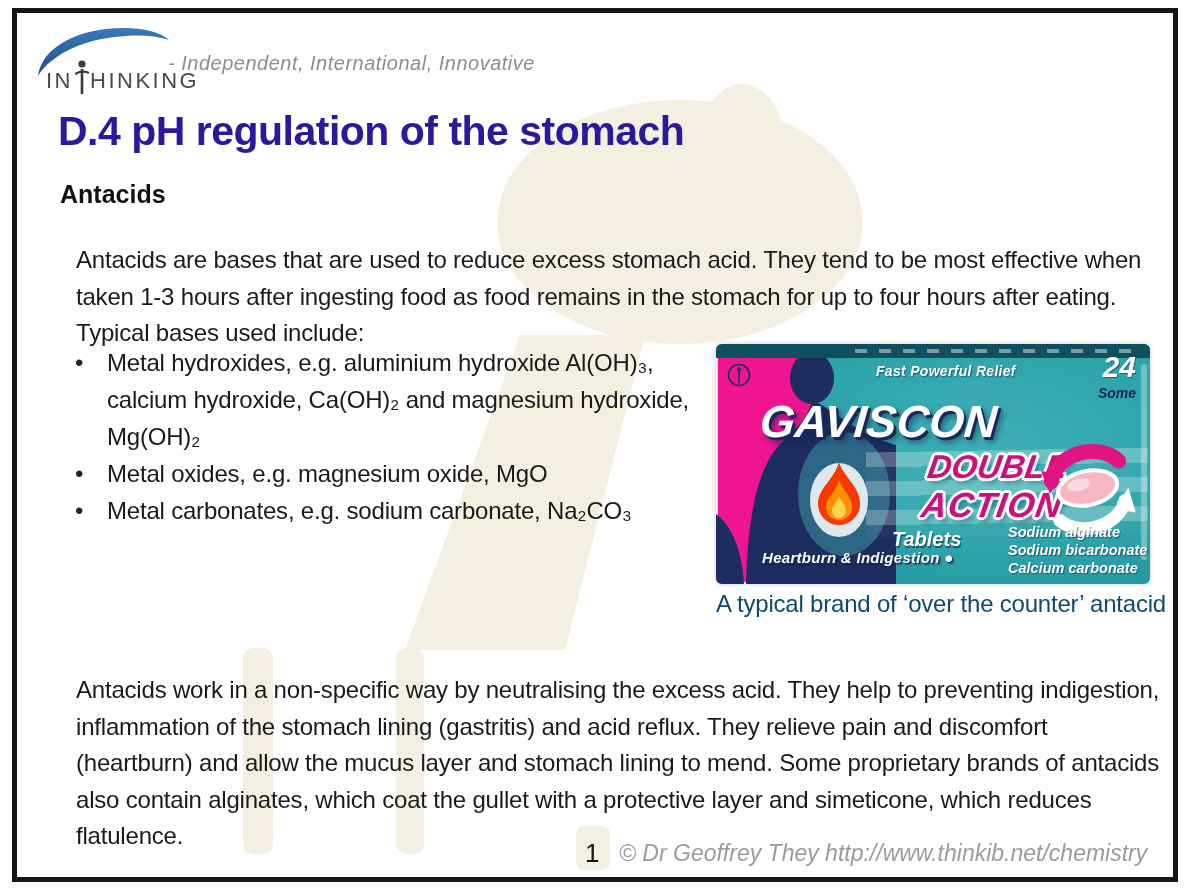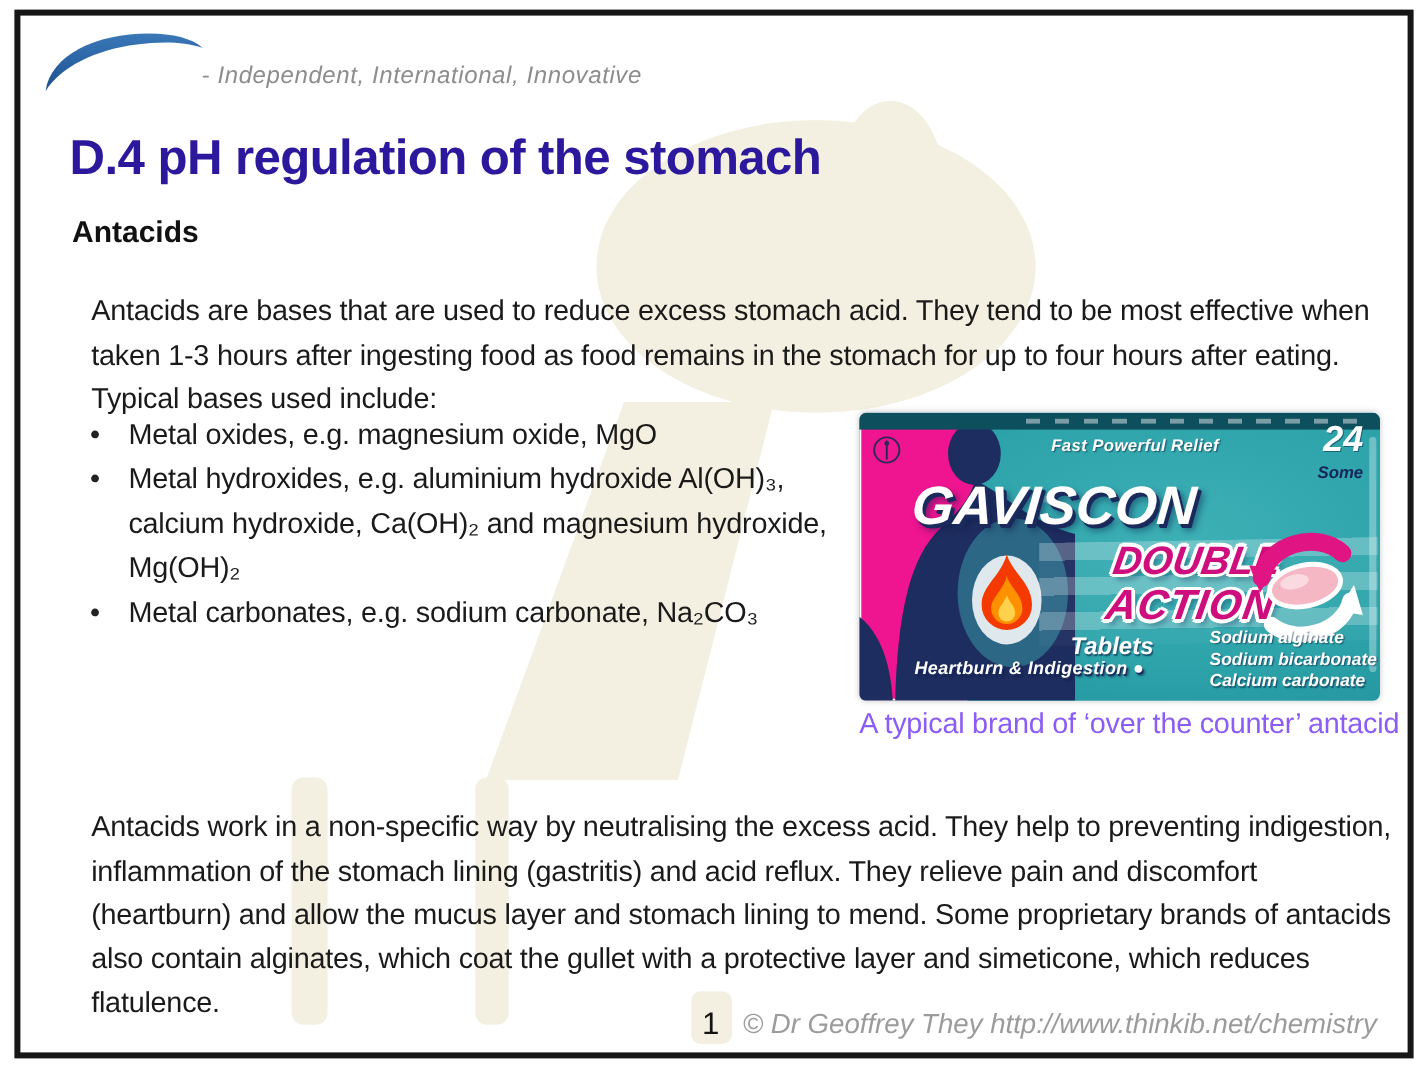--- a/index.html
+++ b/index.html
@@ -81,21 +81,21 @@
     color:#fff; text-shadow:1px 2px 1px rgba(10,30,70,.6); }
   .ingredients { position:absolute; left:292px; top:179px; font-size:14.5px; line-height:18px;
     font-style:italic; font-weight:bold; color:#fff; text-shadow:1px 1px 1px rgba(10,30,70,.55); }
   .indication { position:absolute; left:46px; top:205px; font-size:15px; font-style:italic; font-weight:800;
     color:#fff; text-shadow:1px 1px 0 #1a2a5c, 2px 2px 2px rgba(10,25,70,.6); letter-spacing:.3px; }
   .reg-circle { position:absolute; left:10px; top:18px; }
   .flame { position:absolute; left:92px; top:110px; }
   .cycle-icon { position:absolute; left:316px; top:94px; }
   .figcaption {
     position:absolute; top:246px; right:-16px; white-space:nowrap;
-    font-size:24px; color:#8b5cf6; letter-spacing:-0.2px;
+    font-size:24px; color:#0c4a6e; letter-spacing:-0.2px;
   }
 
   
   .page-number { position:absolute; left:585px; top:838px; z-index:2; font-size:26px; color:#141414; }
   .copyright { position:absolute; left:619px; top:840px; z-index:2; font-size:23px; font-style:italic; color:#9b9b9b; white-space:nowrap; }
 </style>
 </head>
 <body>
 
 <div class="slide">
@@ -116,31 +116,40 @@
   <div class="logo-row">
     <svg class="swoosh" width="140" height="58" viewBox="0 0 140 58">
       <defs>
         <linearGradient id="sw" x1="0" y1="0" x2="0" y2="1">
           <stop offset="0" stop-color="#3a78b8"></stop>
             <stop offset="1" stop-color="#1c4f8f"></stop>
         </linearGradient>
       </defs>
       <path d="M6,52 C10,22 48,4 92,4 C112,4 128,8 137,16 C120,10 100,11 82,13 C48,17 18,32 6,52 Z" fill="url(#sw)"></path>
     </svg>
+    <div class="brand-line">
+      <span>IN</span>
+      <svg class="person-t" width="14" height="34" viewBox="0 0 14 34">
+        <circle cx="7" cy="4" r="3.6" fill="#3c3c3c"></circle>
+        <rect x="5.7" y="9" width="2.6" height="25" fill="#3c3c3c"></rect>
+        <path d="M0,14 Q7,10 14,13" stroke="#3c3c3c" stroke-width="2.2" fill="none"></path>
+      </svg>
+      <span>HINKING</span>
+    </div>
     <div class="tagline">- Independent, International, Innovative</div>
   </div>
 
   <h1 class="page-title">D.4 pH regulation of the stomach</h1>
   <h2 class="section-heading">Antacids</h2>
 
   <p class="intro">Antacids are bases that are used to reduce excess stomach acid. They tend to be most effective when taken 1-3 hours after ingesting food as food remains in the stomach for up to four hours after eating. Typical bases used include:</p>
 
   <ul class="bullet-list">
+    <li>Metal hydroxides, e.g. aluminium hydroxide Al(OH)₃, calcium hydroxide, Ca(OH)₂ and magnesium hydroxide, Mg(OH)₂</li>
     <li>Metal oxides, e.g. magnesium oxide, MgO</li>
-    <li>Metal hydroxides, e.g. aluminium hydroxide Al(OH)₃, calcium hydroxide, Ca(OH)₂ and magnesium hydroxide, Mg(OH)₂</li>
     <li>Metal carbonates, e.g. sodium carbonate, Na₂CO₃</li>
   </ul>
 
   <figure class="figure" style="margin:0;">
     <div class="product-box">
 
       <svg class="silhouette" width="180" height="240" viewBox="0 0 180 240">
         <path d="M0,0 H80 C106,26 104,60 90,92 C78,120 80,150 94,176 C102,198 98,224 88,240 H0 Z" fill="#ef1490" stroke="#ffffff" stroke-width="3.5"></path>
         <path d="M0,170 C16,182 26,206 28,240 L0,240 Z" fill="#1e2d5f"></path>
         <ellipse cx="96" cy="34" rx="22" ry="26" fill="#1e2d5f"></ellipse>

